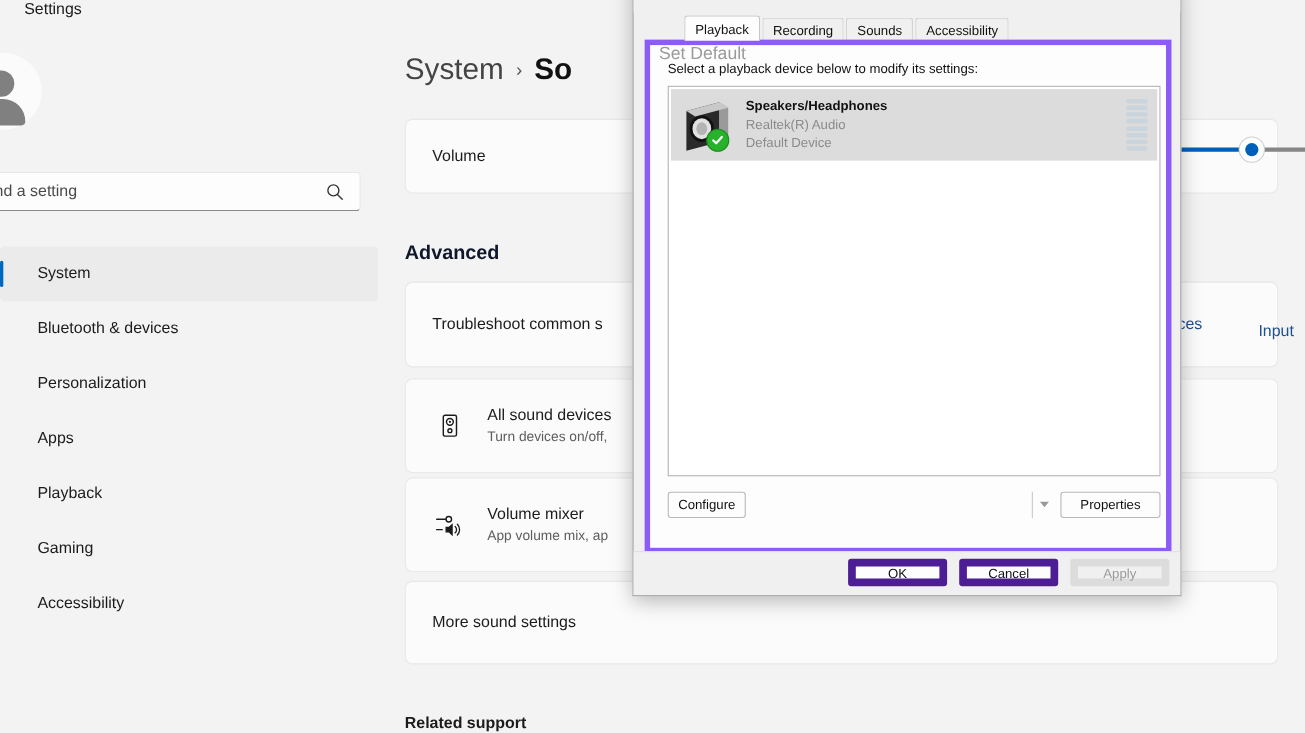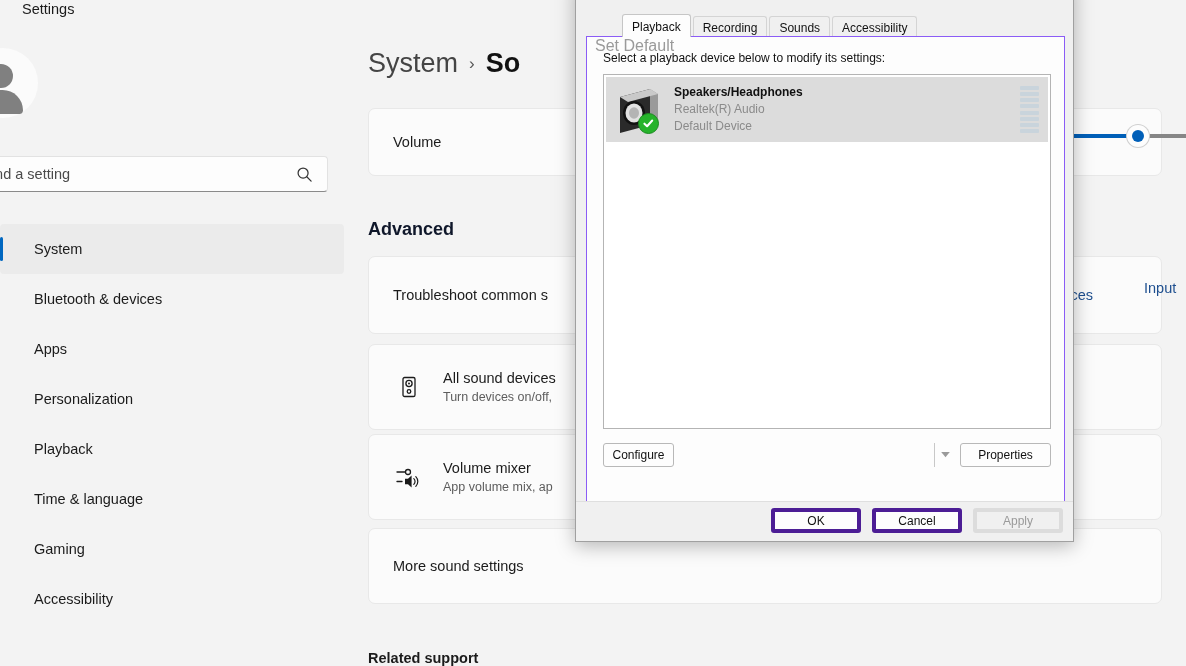--- a/index.html
+++ b/index.html
@@ -157,21 +157,21 @@
     content: ""; position: absolute; left: 5px; top: 5px;
     width: 12px; height: 12px; border-radius: 50%;
     background: #005fb8;
   }
 
   .link-text {
     position: absolute;
     font-size: 14.5px; color: #1e4f8f;
   }
   #link-output { left: 716px; top: 287px; }
-  #link-input  { left: 800px; top: 280px; }
+  #link-input  { left: 800px; top: 293px; }
 
   
   #sound-dialog {
     position: absolute; left: 575px; top: -20px;
     width: 499px; height: 562px;
     background: #f0f0f0;
     border: 1px solid #a0a0a0;
     box-shadow: 0 4px 18px rgba(0,0,0,0.28);
     font-family: "Liberation Sans", sans-serif;
   }
@@ -204,21 +204,21 @@
     background: #fdfdfd;
     border-color: #c6c6c6;
     height: 23px;
     line-height: 21px;
     position: relative; z-index: 3;
   }
   #tabpage {
     position: absolute; left: 10px; top: 55px;
     width: 479px; height: 467px;
     background: #fdfdfd;
-    border: 1px solid #8b5cf6;
+    border: 5px solid #8b5cf6;
   }
   #tabpage-hint {
     position: absolute; left: 16px; top: 14px;
     font-size: 12px; color: #111;
   }
   #device-listbox {
     position: absolute; left: 16px; top: 37px;
     width: 448px; height: 355px;
     background: #ffffff;
     border: 1px solid #b4b4b4;
@@ -279,21 +279,21 @@
   #dialog-footer {
     position: absolute; left: 0; bottom: 0;
     width: 100%; height: 40px;
     background: #f0f0f0;
     border-top: 1px solid #dfdfdf;
   }
   .footer-btn {
     position: absolute; top: 6px;
     height: 25px; width: 90px;
     background: #fdfdfd;
-    border: 4px solid #4c1d95;
+    border: 7px solid #4c1d95;
     border-radius: 3px;
     font-size: 12px; color: #111;
     display: flex; align-items: center; justify-content: center;
   }
   #btn-ok { left: 195px; }
   #btn-cancel { left: 296px; }
   #btn-apply { left: 397px; color: #9a9a9a; background: #f0f0f0; border-color: #dcdcdc; }
 </style>
 </head>
 <body>
@@ -319,30 +319,27 @@
     </div>
 
     <div class="nav-list">
       <div class="nav-item selected">
         <span>System</span>
       </div>
       <div class="nav-item">
         <span>Bluetooth &amp; devices</span>
       </div>
       <div class="nav-item">
+        <span>Personalization</span>
+      </div>
+      <div class="nav-item">
         <span>Apps</span>
-      </div>
-      <div class="nav-item">
-        <span>Personalization</span>
       </div>
       <div class="nav-item">
         <span>Playback</span>
-      </div>
-      <div class="nav-item">
-        <span>Time &amp; language</span>
       </div>
       <div class="nav-item">
         <span>Gaming</span>
       </div>
       <div class="nav-item">
         <span>Accessibility</span>
       </div>
     </div>
   </div>
 

